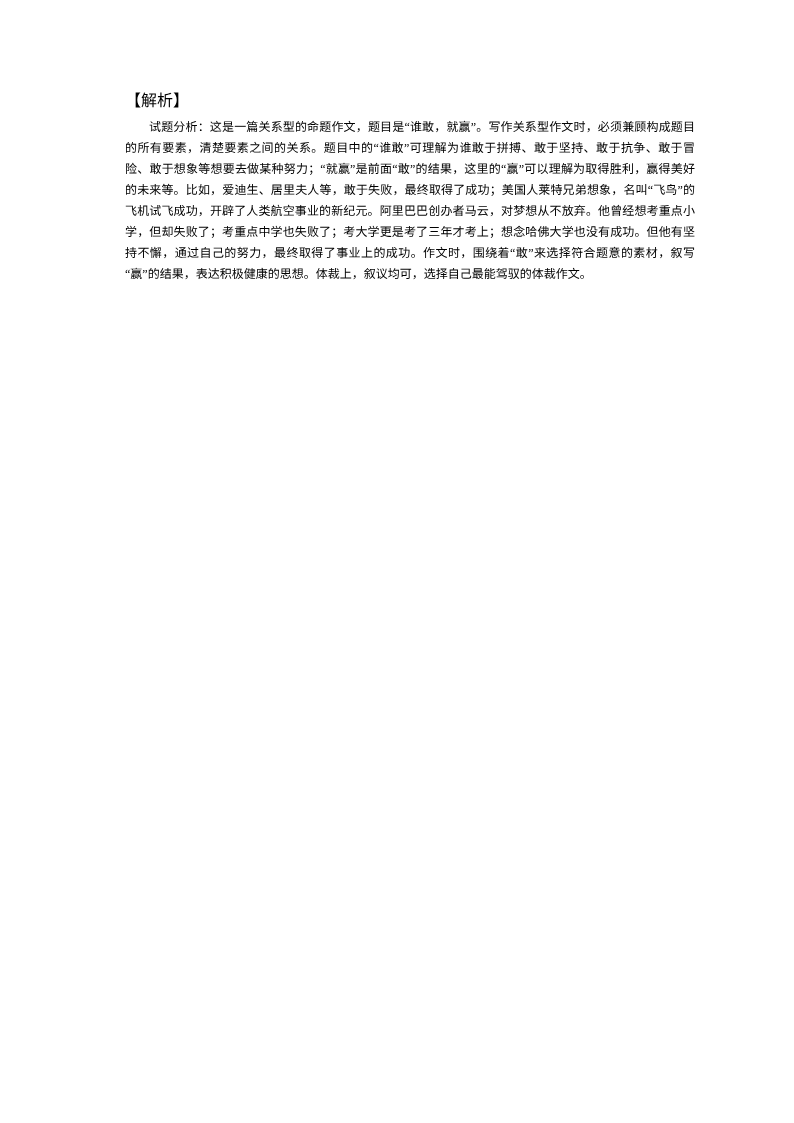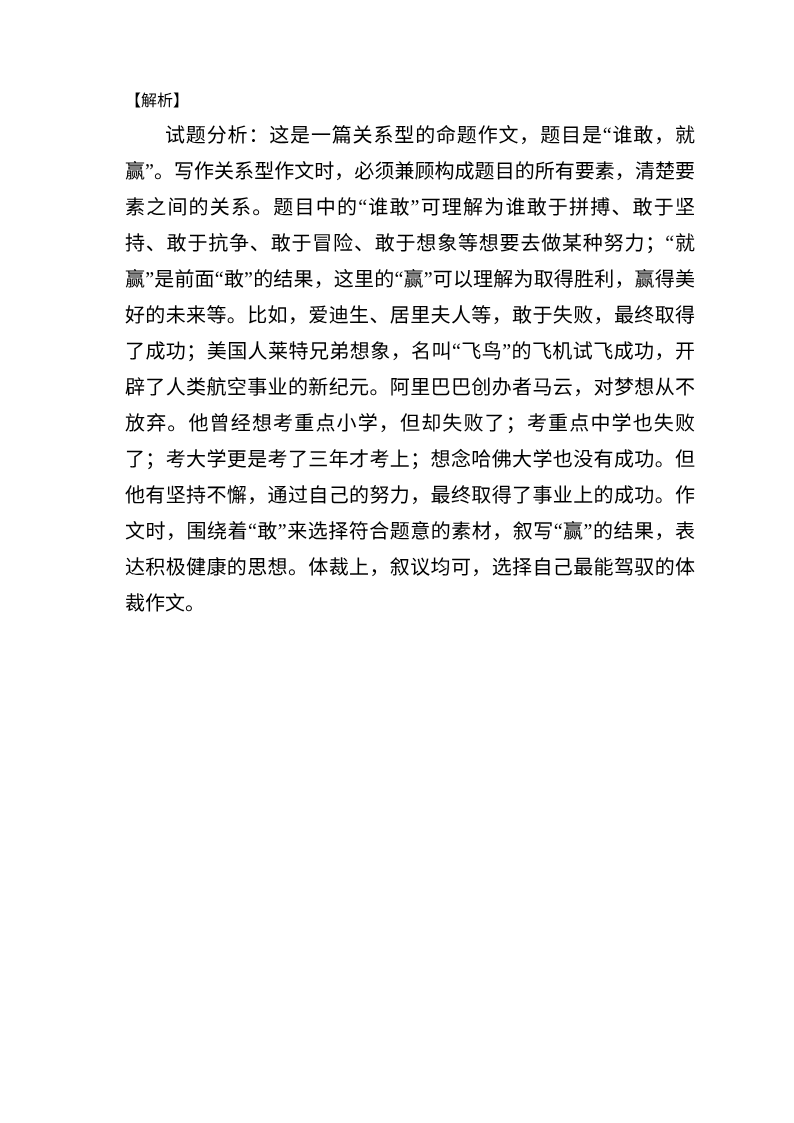--- a/index.html
+++ b/index.html
@@ -28,22 +28,22 @@
     margin-left: 11px;
   }
   .section-heading {
     font-size: 16px;
     line-height: 30.5px;
     font-weight: normal;
     margin: 0;
     white-space: nowrap;
   }
   .analysis-paragraph {
-    font-size: 20px;
-    line-height: 36px;
+    font-size: 12px;
+    line-height: 21px;
     margin: 0;
     text-align: justify;
     text-justify: inter-ideograph;
     text-indent: 2em;
     word-break: break-all;
   }
 </style>
 </head>
 <body>
 

